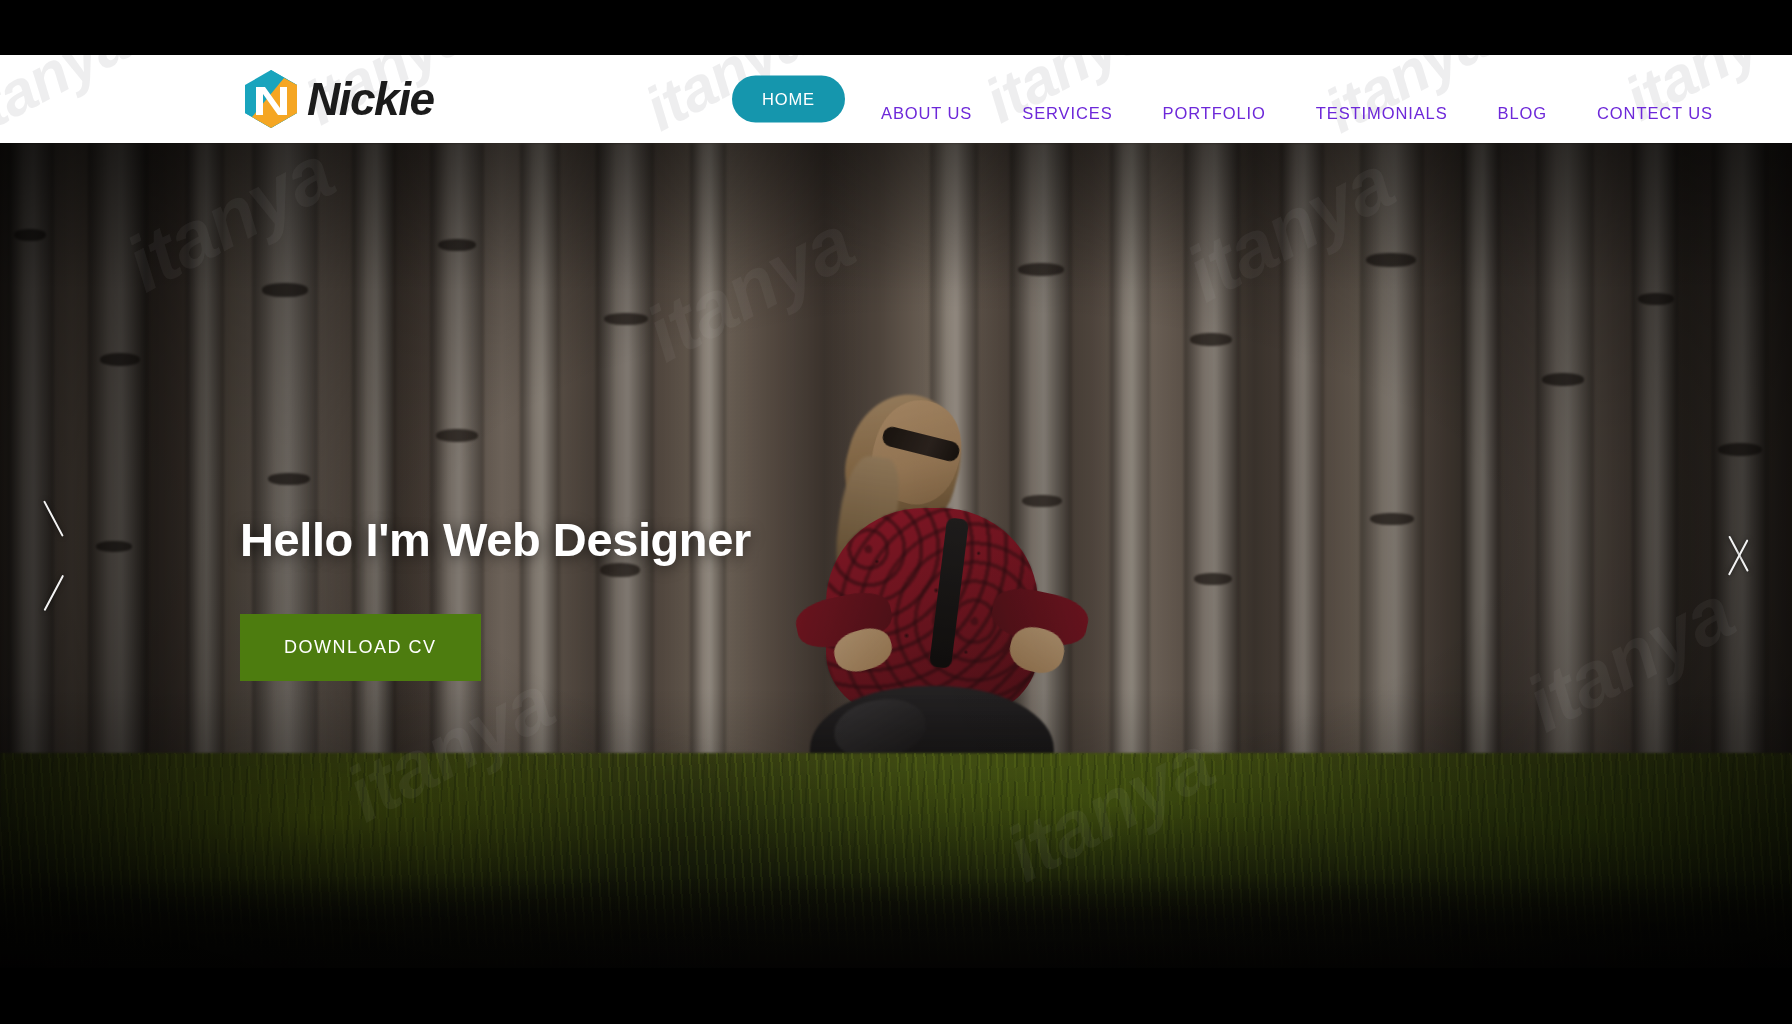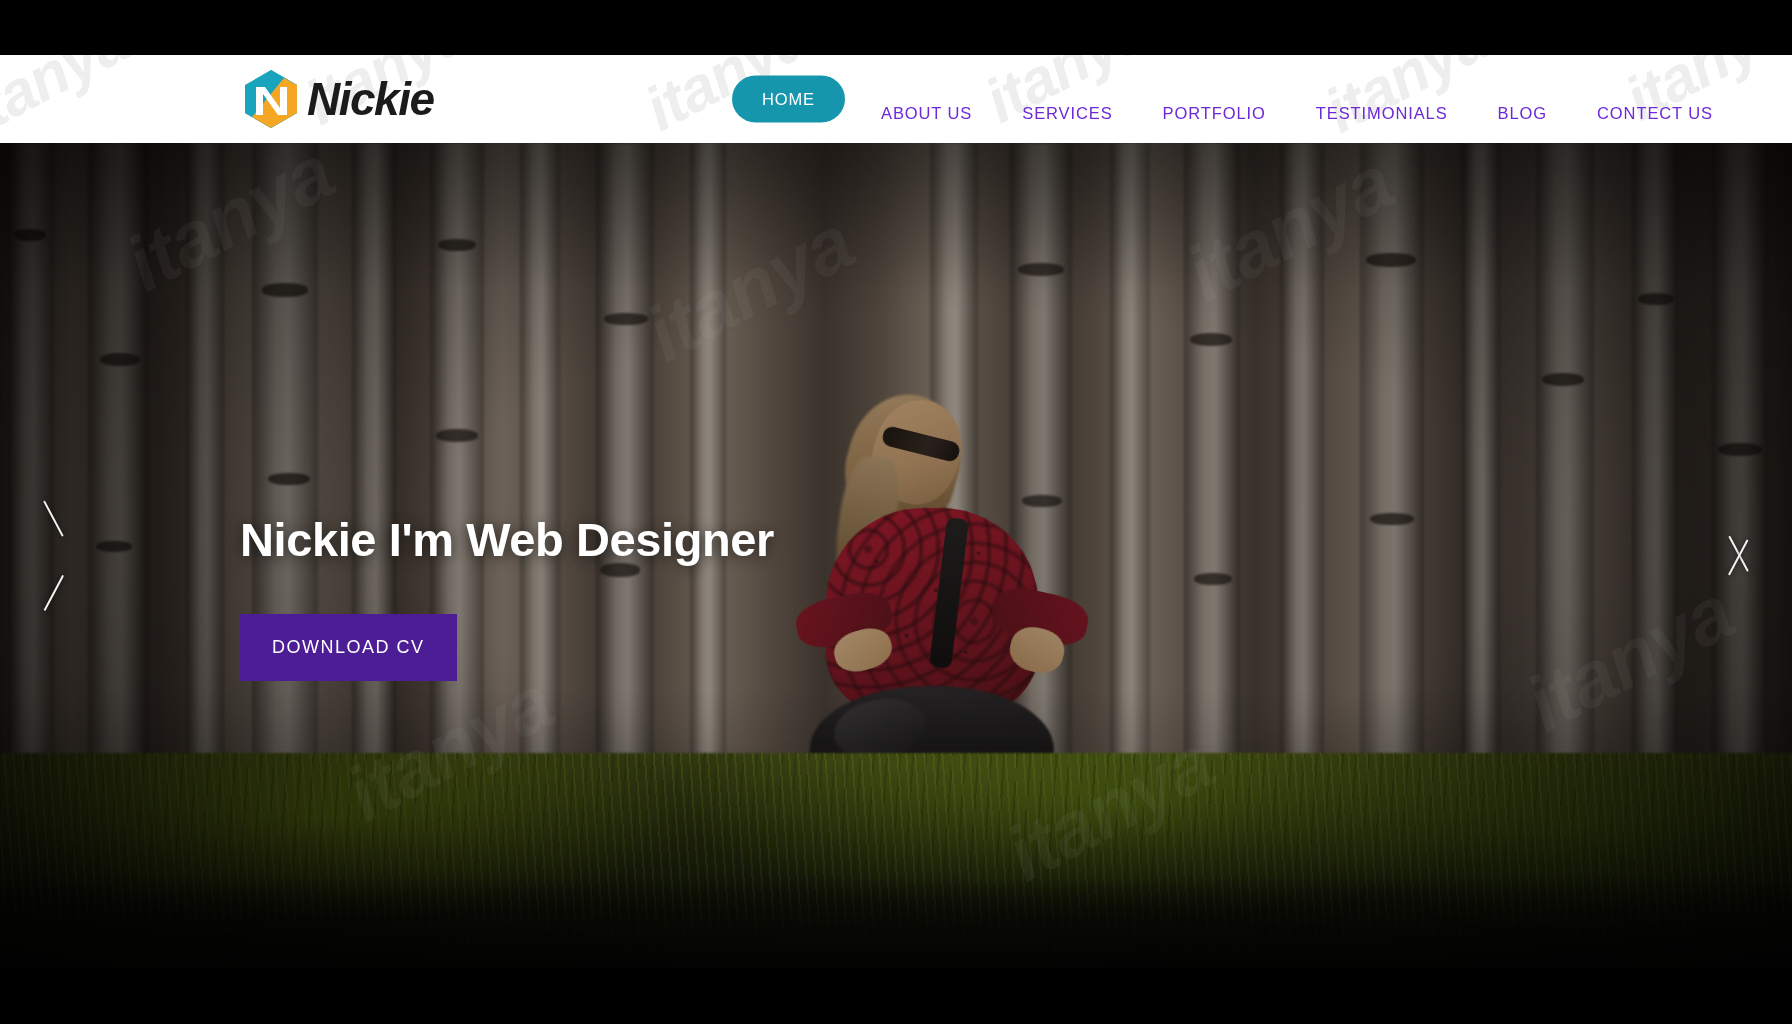--- a/index.html
+++ b/index.html
@@ -201,23 +201,23 @@
   .hero-copy{ position:absolute; left:240px; top:372px; width:1000px; z-index:20; }
   .hero-title{
     font-size:47px; font-weight:700; color:#fff; letter-spacing:-.4px;
     line-height:1.08; text-shadow:0 2px 14px rgba(0,0,0,.55);
   }
   .hero-sub{
     margin-top:42px; font-size:21.5px; line-height:1.42; color:#f2f2f2;
     font-weight:400; max-width:880px; text-shadow:0 1px 9px rgba(0,0,0,.6);
   }
   .cta-btn{
-    margin-top:48px; display:inline-block; background:#4c1d95; color:#fff;
+    margin-top:48px; display:inline-block; background:#4d7c0f; color:#fff;
     font-size:18px; letter-spacing:1.5px; text-transform:uppercase;
-    padding:23px 32px; border:none; cursor:pointer;
+    padding:23px 44px; border:none; cursor:pointer;
     font-family:"Liberation Sans",sans-serif;
   }
 
   
   .slider-arrow{
     position:absolute; top:50%; transform:translateY(-50%);
     width:56px; height:100px; z-index:30; cursor:pointer;
     display:flex; align-items:center; justify-content:center;
   }
   .slider-arrow.prev{ left:22px; }
@@ -346,21 +346,21 @@
       <div class="wm" style="left:120px;  top:30px;">itanya</div>
       <div class="wm" style="left:640px;  top:100px;">itanya</div>
       <div class="wm" style="left:1180px; top:40px;">itanya</div>
       <div class="wm" style="left:340px;  top:560px;">itanya</div>
       <div class="wm" style="left:1000px; top:620px;">itanya</div>
       <div class="wm" style="left:1520px; top:470px;">itanya</div>
     </div>
   </div>
 
   <div class="hero-copy">
-    <h1 class="hero-title">Nickie I'm Web Designer</h1>
+    <h1 class="hero-title">Hello I'm Web Designer</h1>
     <button class="cta-btn">DOWNLOAD CV</button>
   </div>
 
   <div class="slider-arrow prev">
     <span class="chev">
         <i class="a"></i>
         <i class="b"></i>
       </span>
   </div>
   <div class="slider-arrow next">

